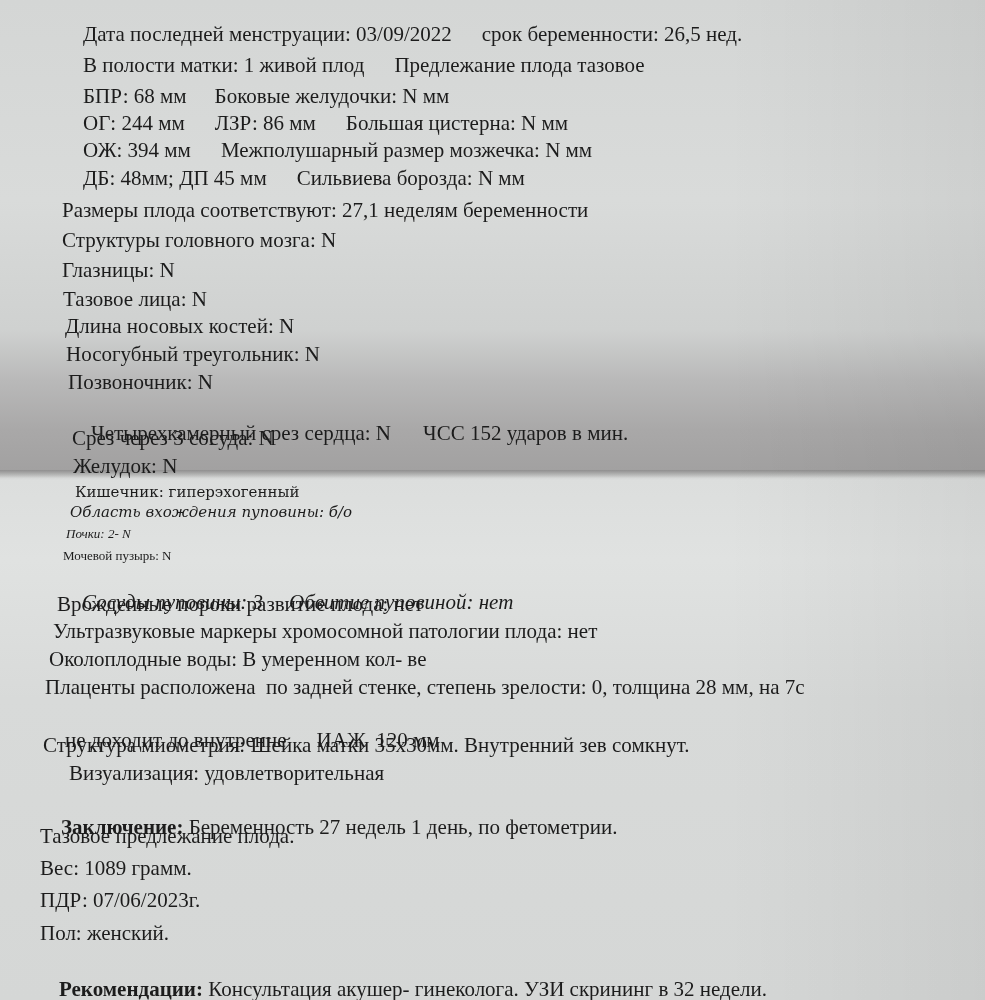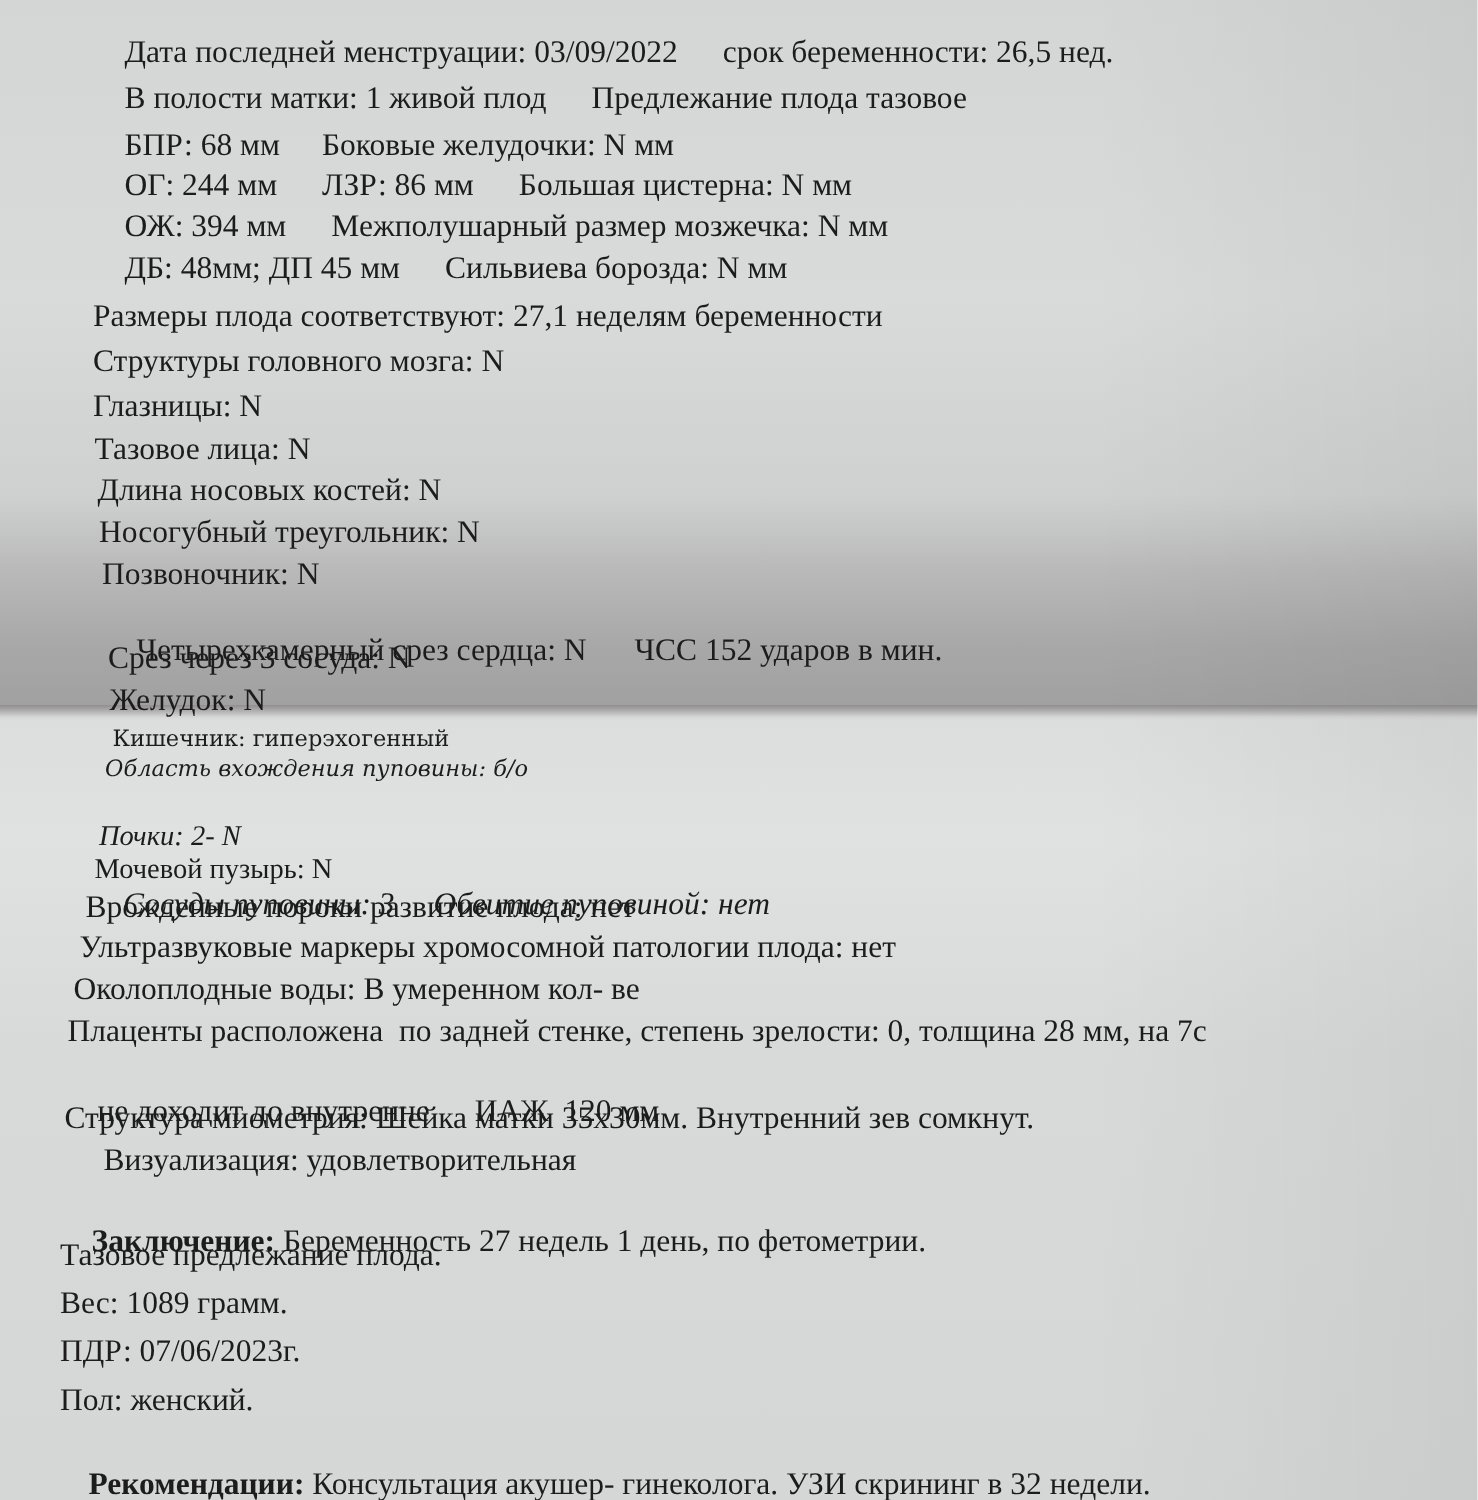--- a/index.html
+++ b/index.html
@@ -19,21 +19,21 @@
     .right-shade {
       position: absolute; top: 0; right: 0; width: 260px; height: 1000px;
       background: linear-gradient(90deg, rgba(0,0,0,0), rgba(0,0,0,0.05));
     }
     .line {
       position: absolute; white-space: pre; font-size: 21px; line-height: 24px;
     }
     .gap { display: inline-block; }
     .bold { font-weight: bold; }
     .italic { font-style: italic; }
-    .small { font-size: 19px; margin-top: 24px; }
+    .small { font-size: 13px; }
     .mono-ish { font-family: "DejaVu Serif", serif; font-size: 15px; }
   </style>
 </head>
 <body>
 
 <div class="fold-sheen"></div>
 <div class="right-shade"></div>
 
 <div>
 

